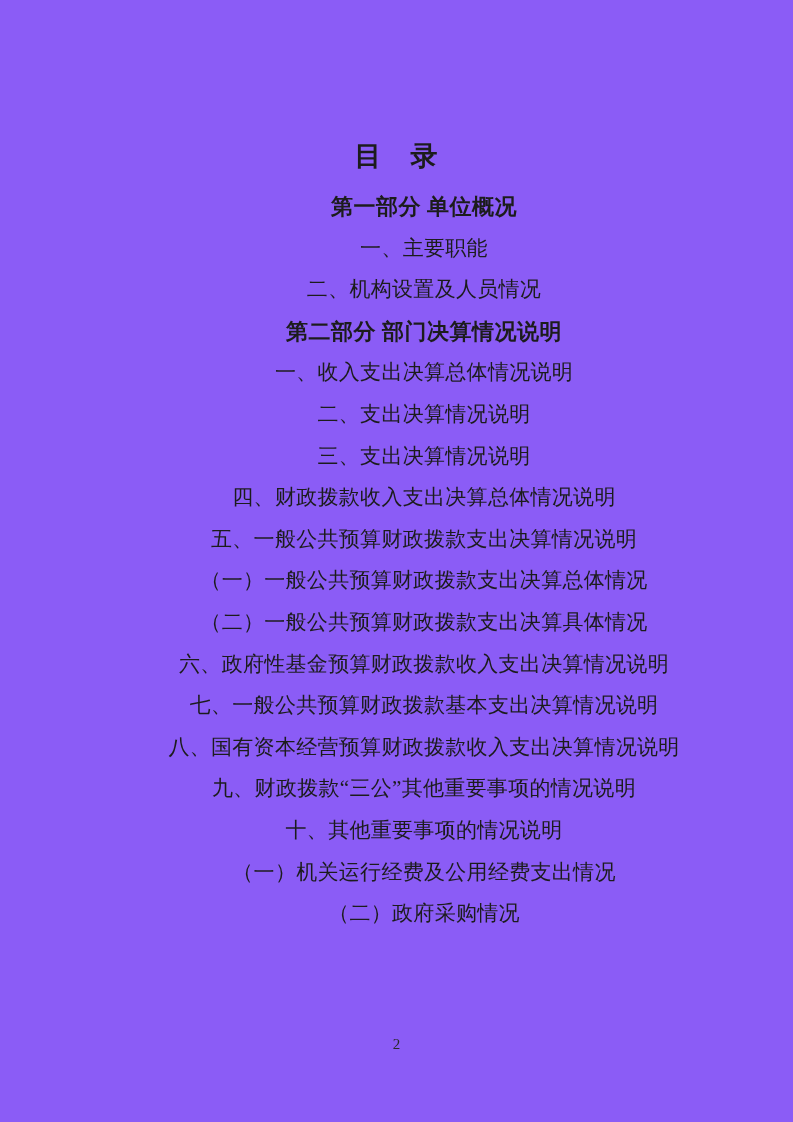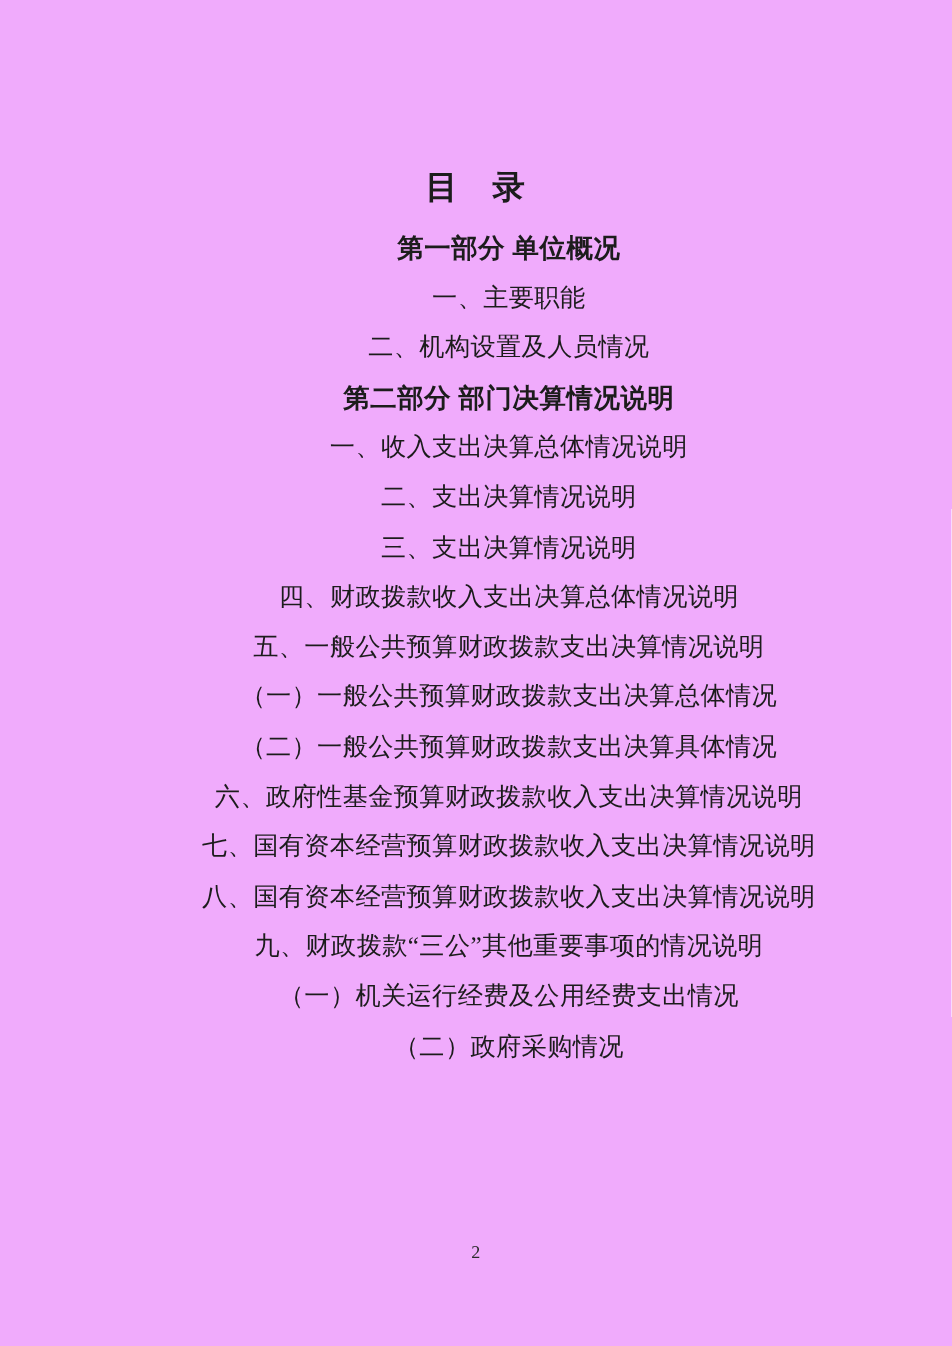--- a/index.html
+++ b/index.html
@@ -4,21 +4,21 @@
 <style>
   html, body {
     margin: 0;
     padding: 0;
     background: #ffffff;
   }
   .page {
     position: relative;
     width: 793px;
     height: 1122px;
-    background: #f0abfc;
+    background: #8b5cf6;
     color: #1c1c1c;
     font-family: "Liberation Serif", "DejaVu Serif", serif;
     overflow: hidden;
   }
   .doc-title {
     position: absolute;
     top: 138px;
     left: 0;
     width: 100%;
     text-align: center;
@@ -70,22 +70,23 @@
     <div class="toc-line">二、机构设置及人员情况</div>
     <div class="toc-line part">第二部分 部门决算情况说明</div>
     <div class="toc-line">一、收入支出决算总体情况说明</div>
     <div class="toc-line">二、支出决算情况说明</div>
     <div class="toc-line">三、支出决算情况说明</div>
     <div class="toc-line">四、财政拨款收入支出决算总体情况说明</div>
     <div class="toc-line">五、一般公共预算财政拨款支出决算情况说明</div>
     <div class="toc-line">（一）一般公共预算财政拨款支出决算总体情况</div>
     <div class="toc-line">（二）一般公共预算财政拨款支出决算具体情况</div>
     <div class="toc-line">六、政府性基金预算财政拨款收入支出决算情况说明</div>
-    <div class="toc-line">七、国有资本经营预算财政拨款收入支出决算情况说明</div>
+    <div class="toc-line">七、一般公共预算财政拨款基本支出决算情况说明</div>
     <div class="toc-line">八、国有资本经营预算财政拨款收入支出决算情况说明</div>
     <div class="toc-line">九、财政拨款“三公”其他重要事项的情况说明</div>
+    <div class="toc-line">十、其他重要事项的情况说明</div>
     <div class="toc-line">（一）机关运行经费及公用经费支出情况</div>
     <div class="toc-line">（二）政府采购情况</div>
   </div>
 
   <div class="page-number">2</div>
 
 </div>
 
 </body></html>

